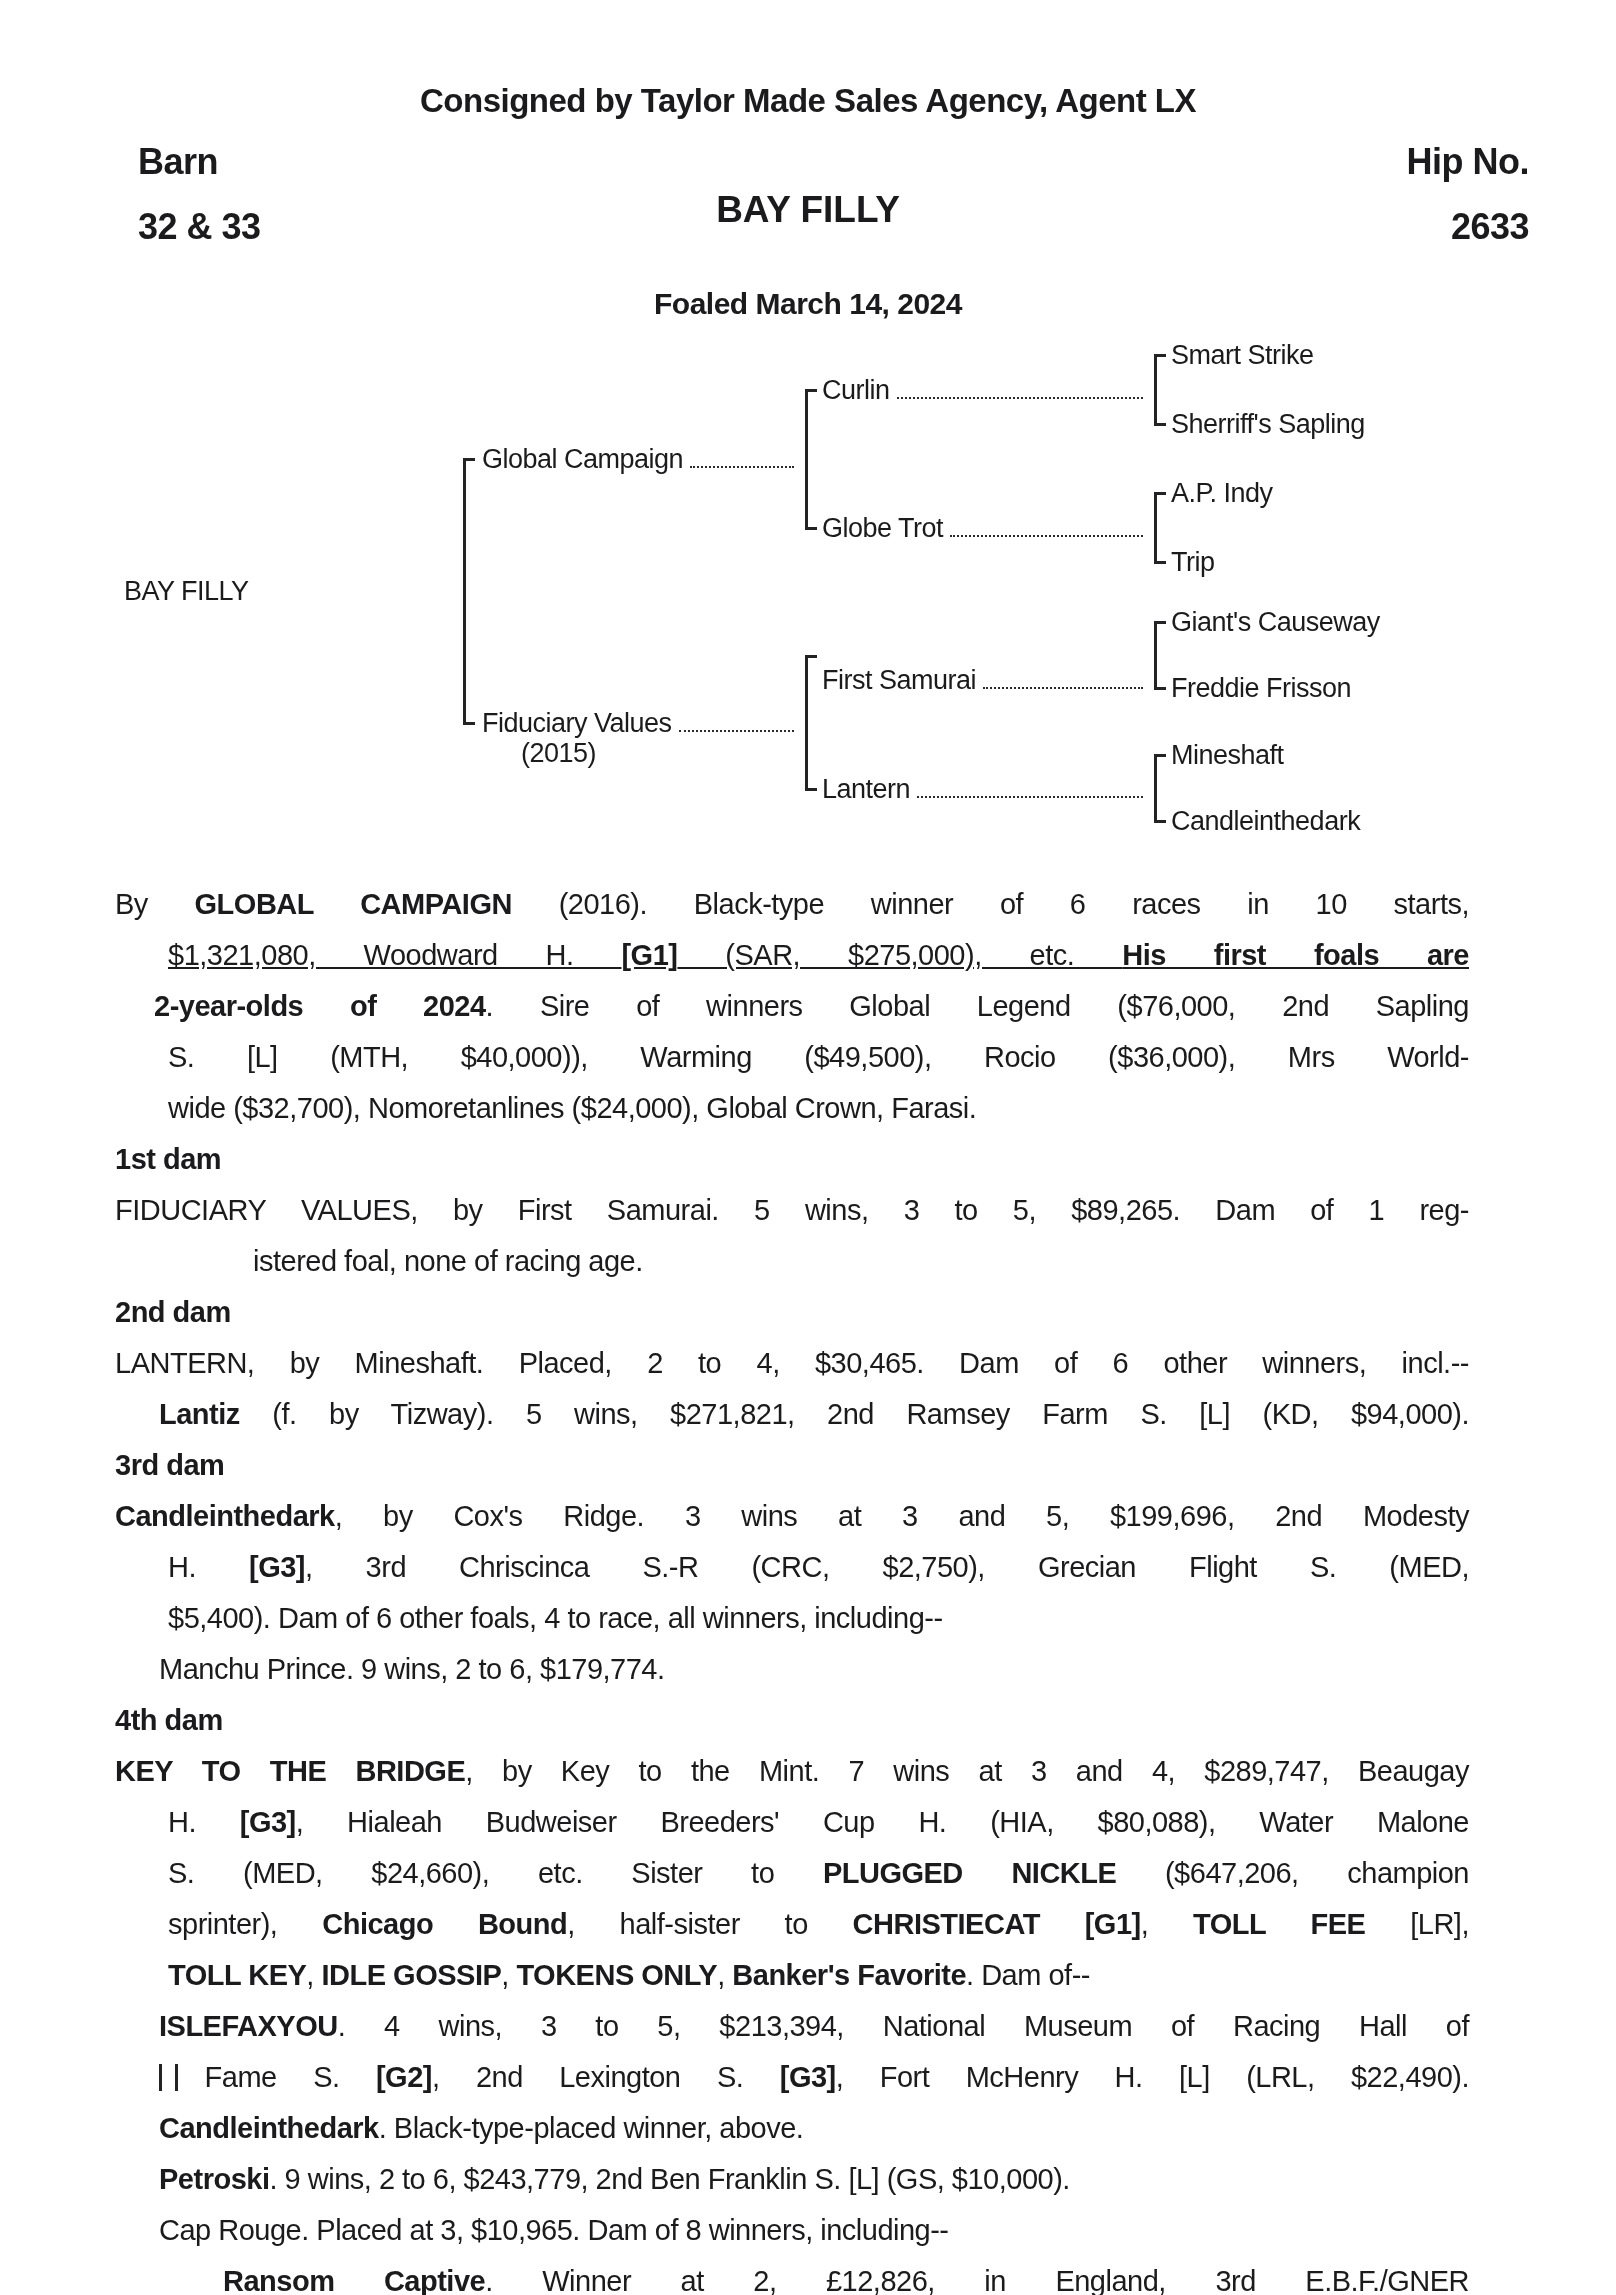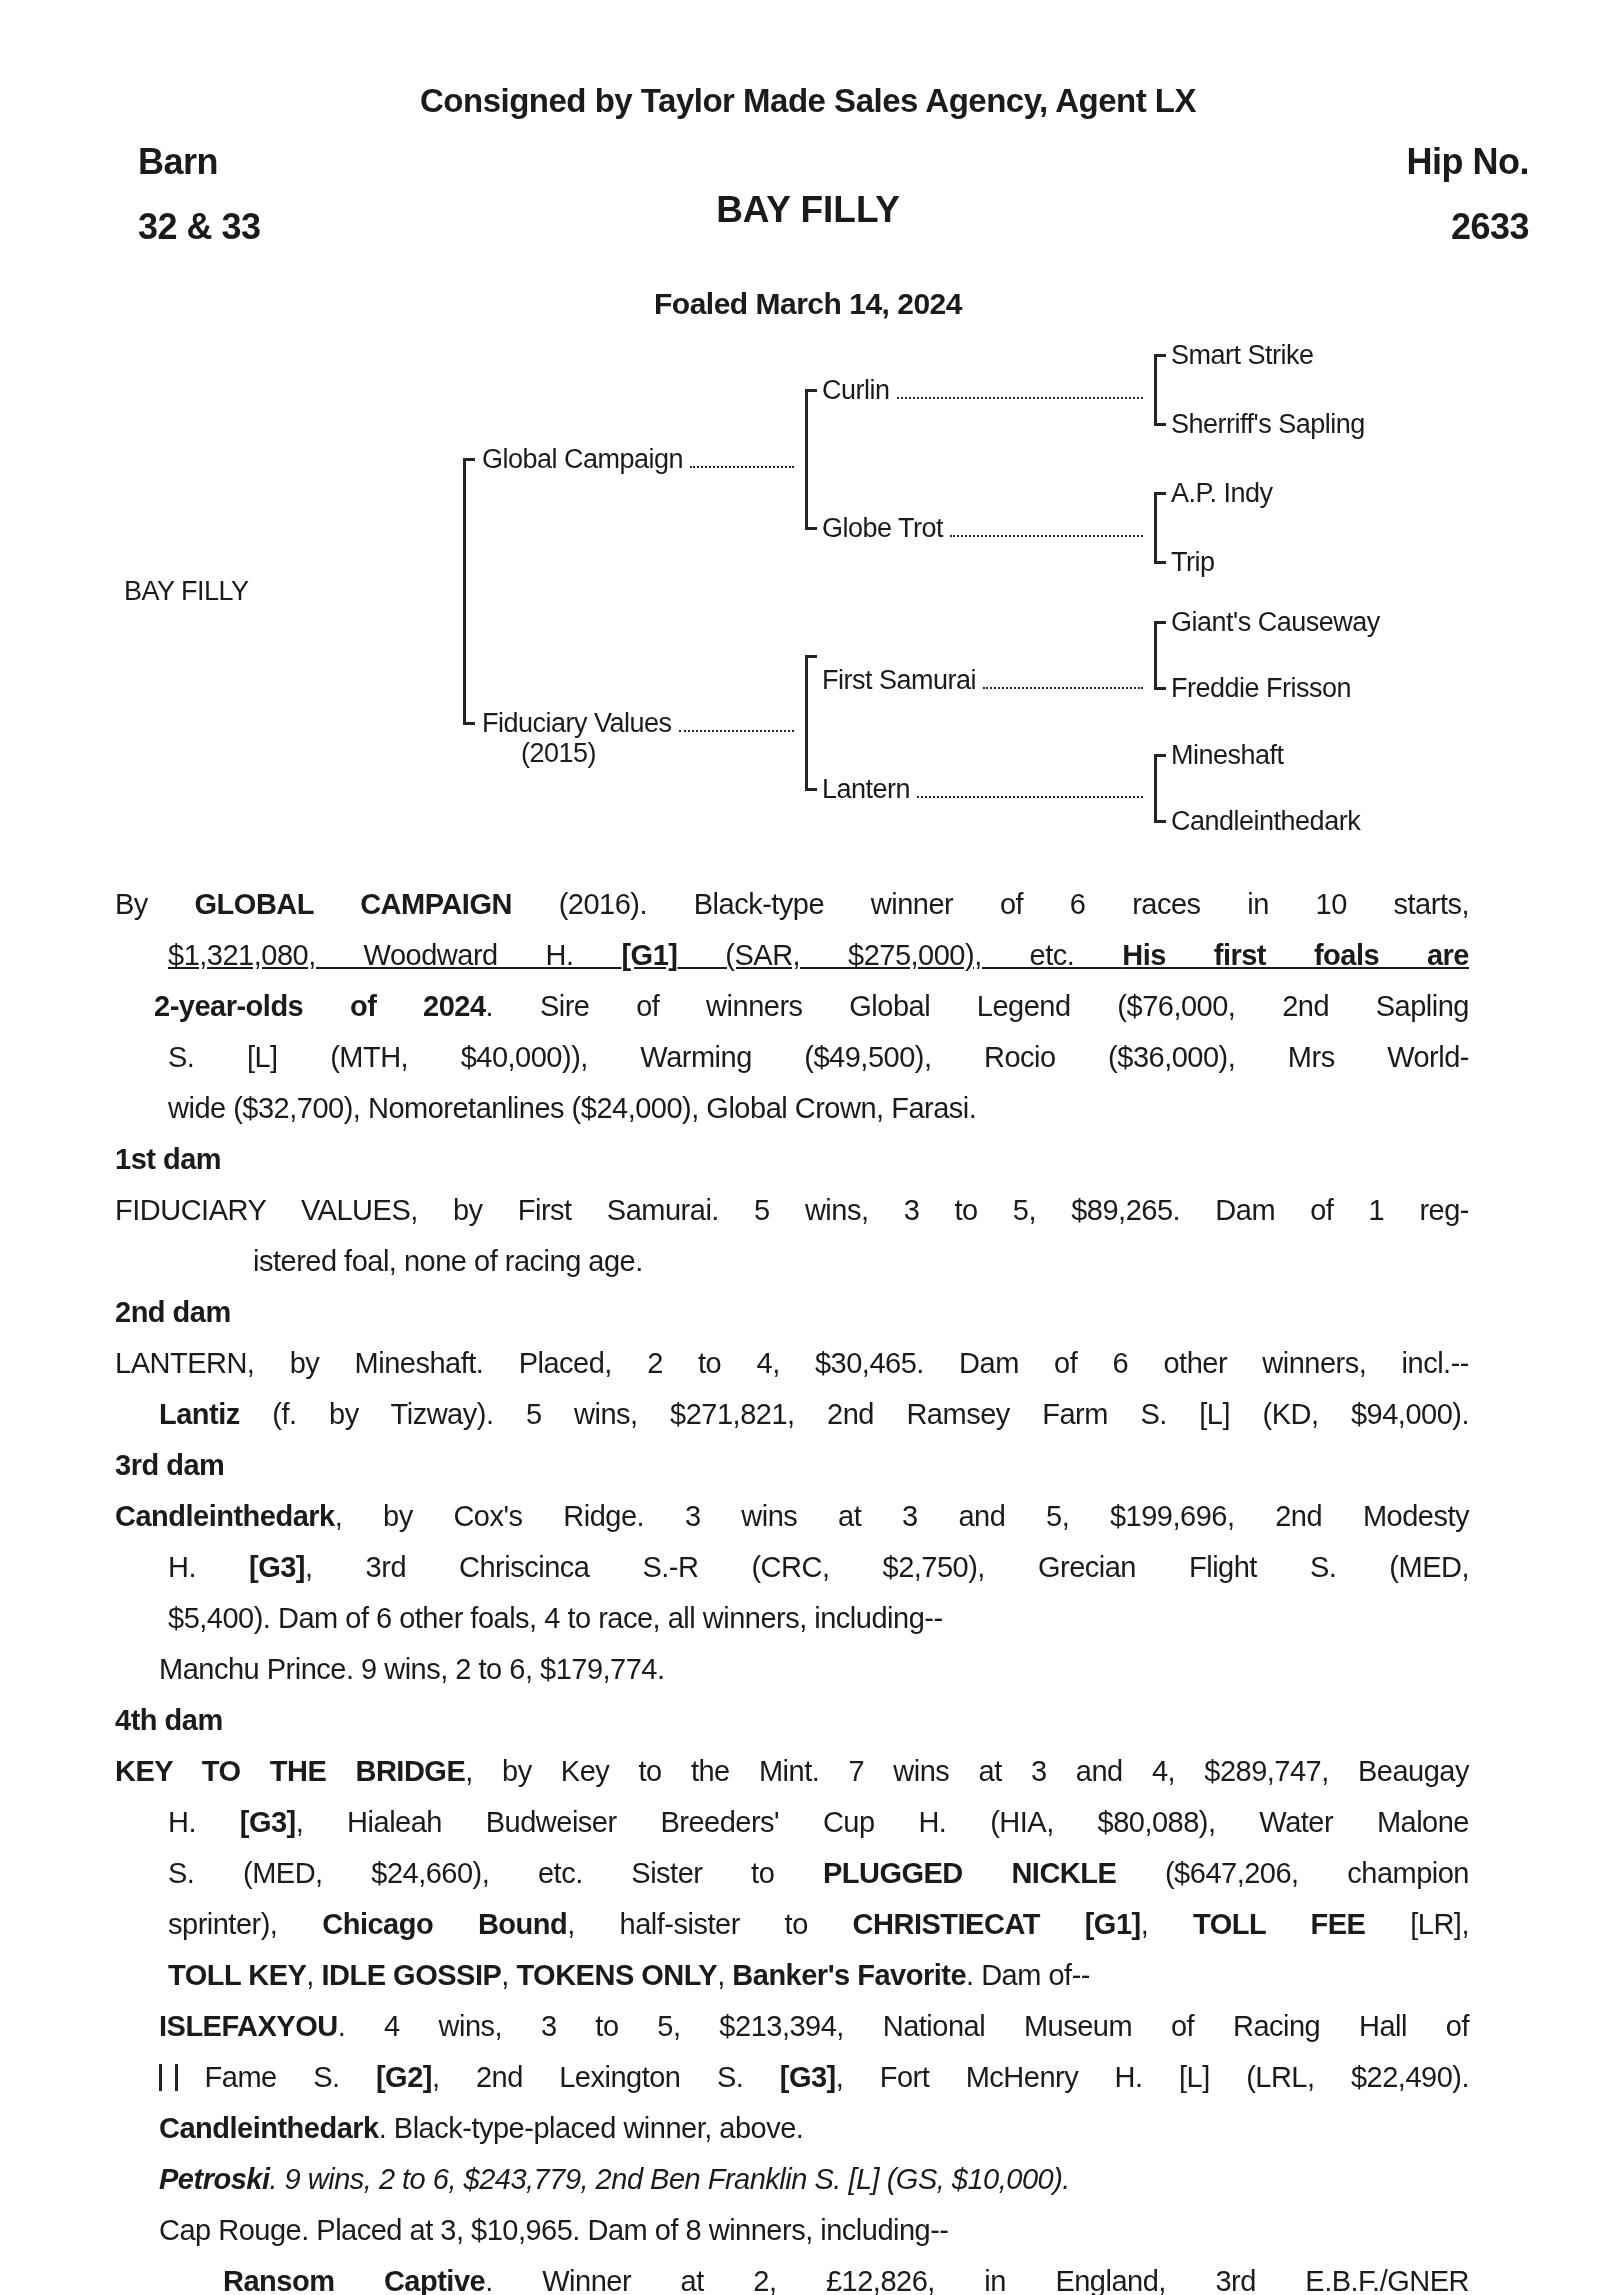--- a/index.html
+++ b/index.html
@@ -149,19 +149,19 @@
       <div class="bl" style="margin-left: 44px;"><span>Manchu Prince. 9 wins, 2 to 6, $179,774.</span></div>
       <div class="bl" style="margin-left: 0px;"><b>4th dam</b></div>
       <div class="bl j" style="margin-left: 0px;"><b>KEY TO THE BRIDGE</b><span>, by Key to the Mint. 7 wins at 3 and 4, $289,747, Beaugay</span></div>
       <div class="bl j" style="margin-left: 53px;"><span>H. </span><b>[G3]</b><span>, Hialeah Budweiser Breeders' Cup H. (HIA, $80,088), Water Malone</span></div>
       <div class="bl j" style="margin-left: 53px;"><span>S. (MED, $24,660), etc. Sister to </span><b>PLUGGED NICKLE</b><span> ($647,206, champion</span></div>
       <div class="bl j" style="margin-left: 53px;"><span>sprinter), </span><b>Chicago Bound</b><span>, half-sister to </span><b>CHRISTIECAT [G1]</b><span>, </span><b>TOLL FEE</b><span> [LR],</span></div>
       <div class="bl" style="margin-left: 53px;"><b>TOLL KEY</b><span>, </span><b>IDLE GOSSIP</b><span>, </span><b>TOKENS ONLY</b><span>, </span><b>Banker's Favorite</b><span>. Dam of--</span></div>
       <div class="bl j" style="margin-left: 44px;"><b>ISLEFAXYOU</b><span>. 4 wins, 3 to 5, $213,394, National Museum of Racing Hall of</span></div>
       <div class="bl j" style="margin-left: 44px;"><span class="cbar" style="margin-right: 13px;"></span><span class="cbar" style="margin-right: 27px;"></span><span>Fame S. </span><b>[G2]</b><span>, 2nd Lexington S. </span><b>[G3]</b><span>, Fort McHenry H. [L] (LRL, $22,490).</span></div>
       <div class="bl" style="margin-left: 44px;"><b>Candleinthedark</b><span>. Black-type-placed winner, above.</span></div>
-      <div class="bl" style="margin-left: 44px; font-style: italic;"><b>Petroski</b><span>. 9 wins, 2 to 6, $243,779, 2nd Ben Franklin S. [L] (GS, $10,000).</span></div>
+      <div class="bl" style="margin-left: 44px;"><b>Petroski</b><span>. 9 wins, 2 to 6, $243,779, 2nd Ben Franklin S. [L] (GS, $10,000).</span></div>
       <div class="bl" style="margin-left: 44px;"><span>Cap Rouge. Placed at 3, $10,965. Dam of 8 winners, including--</span></div>
       <div class="bl j" style="margin-left: 108px;"><b>Ransom Captive</b><span>. Winner at 2, £12,826, in England, 3rd E.B.F./GNER</span></div>
     </div>
 
 </div>
 
 
 </body></html>

